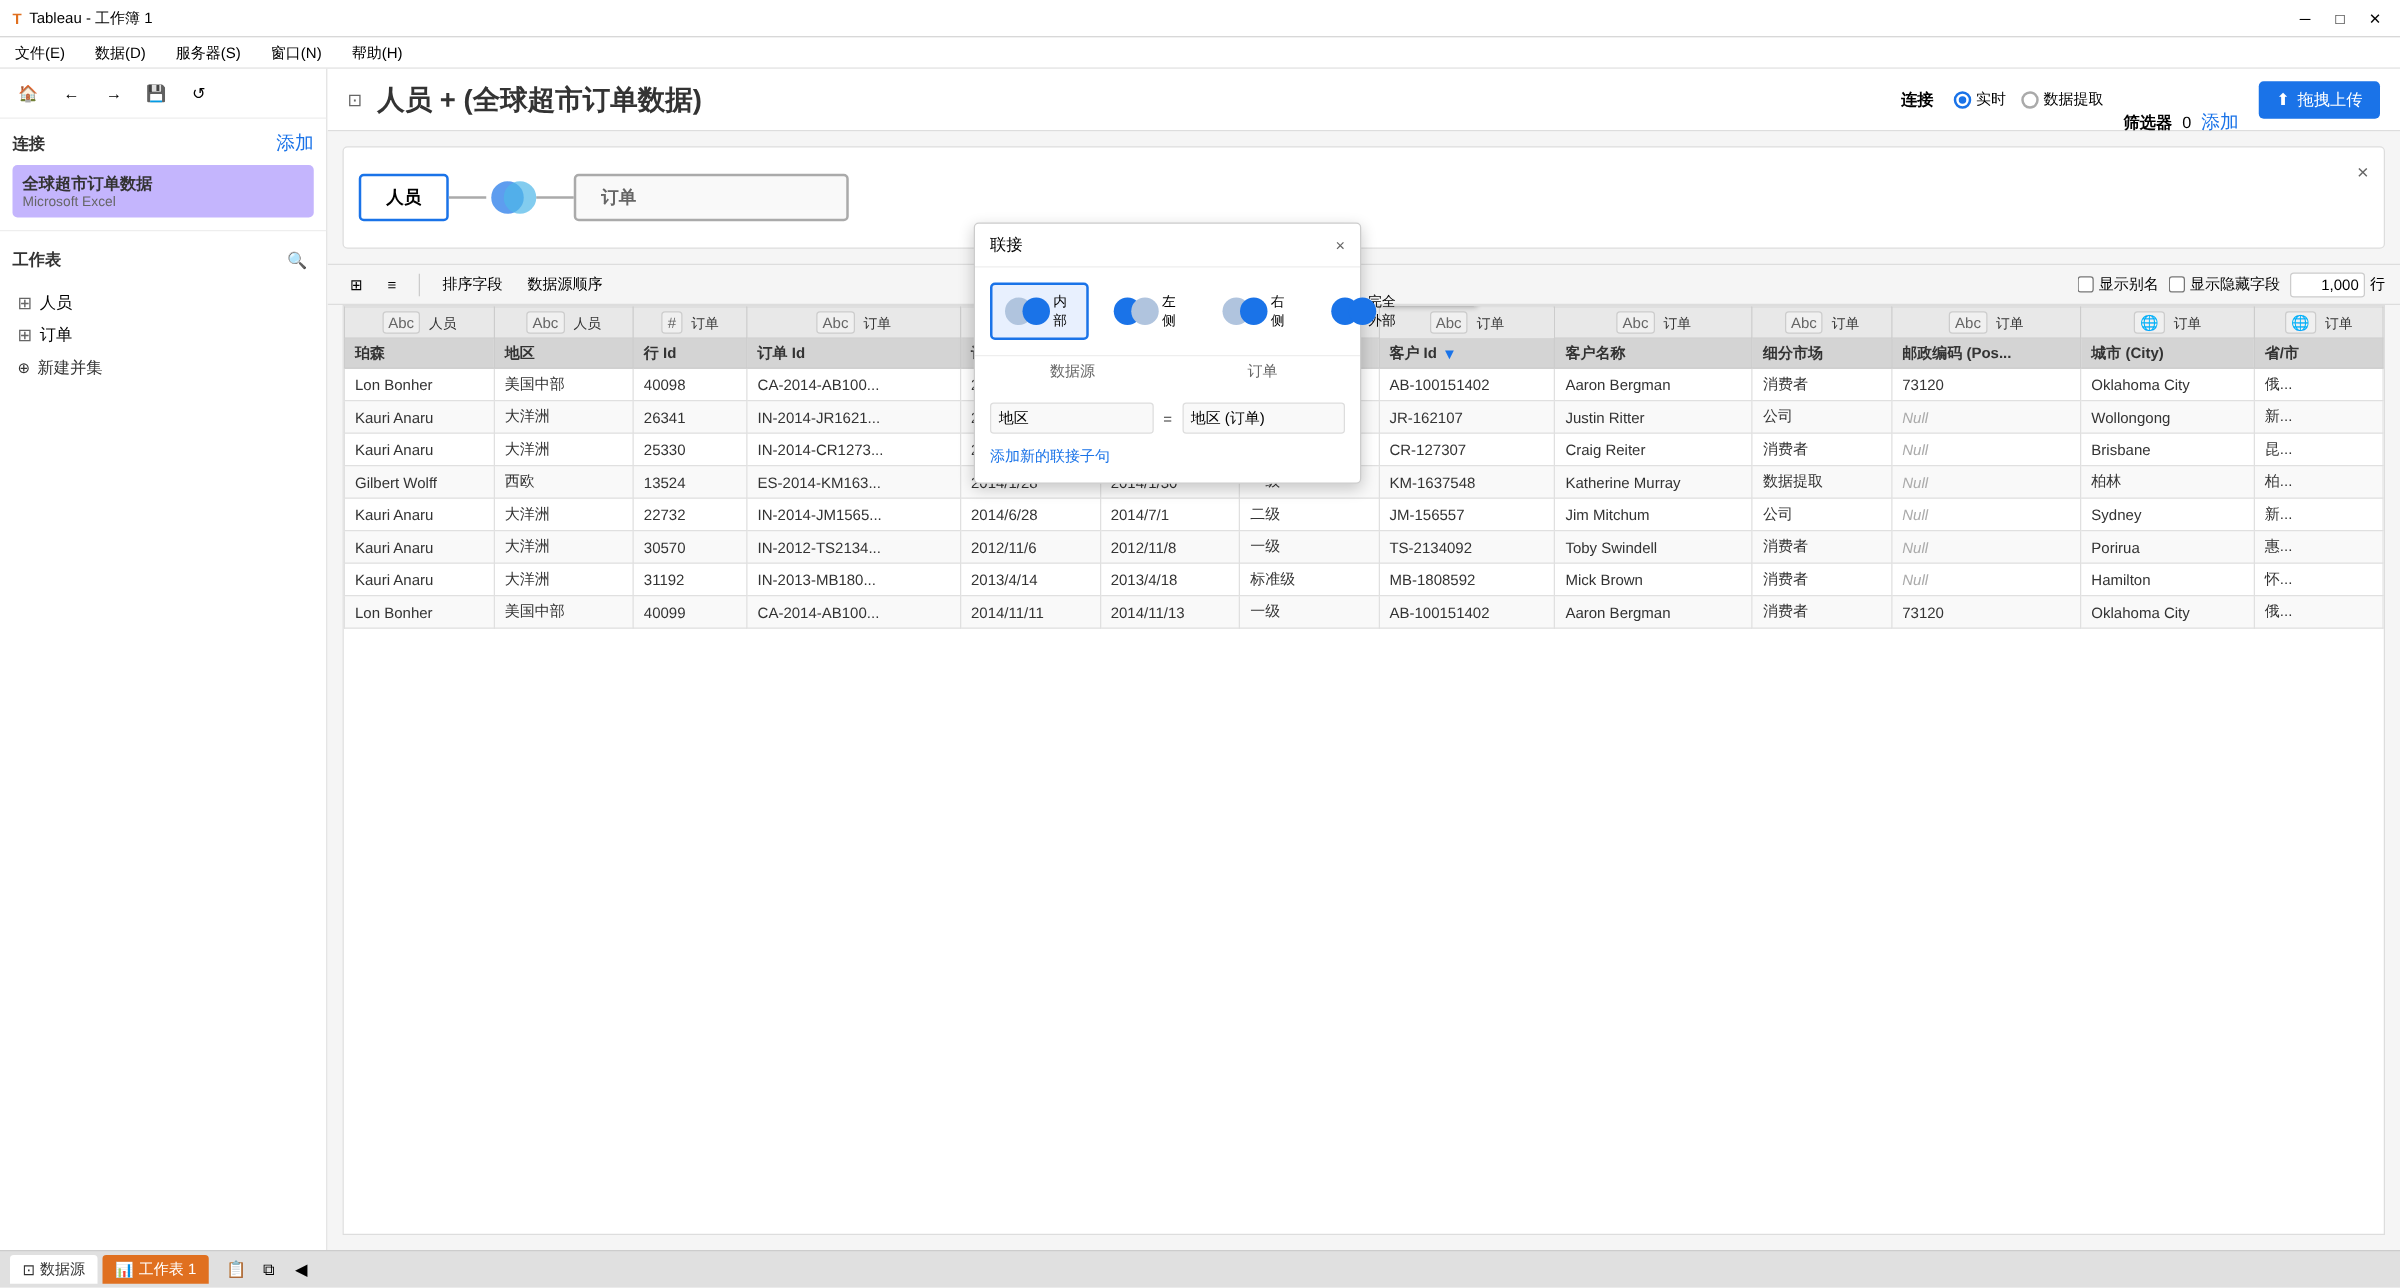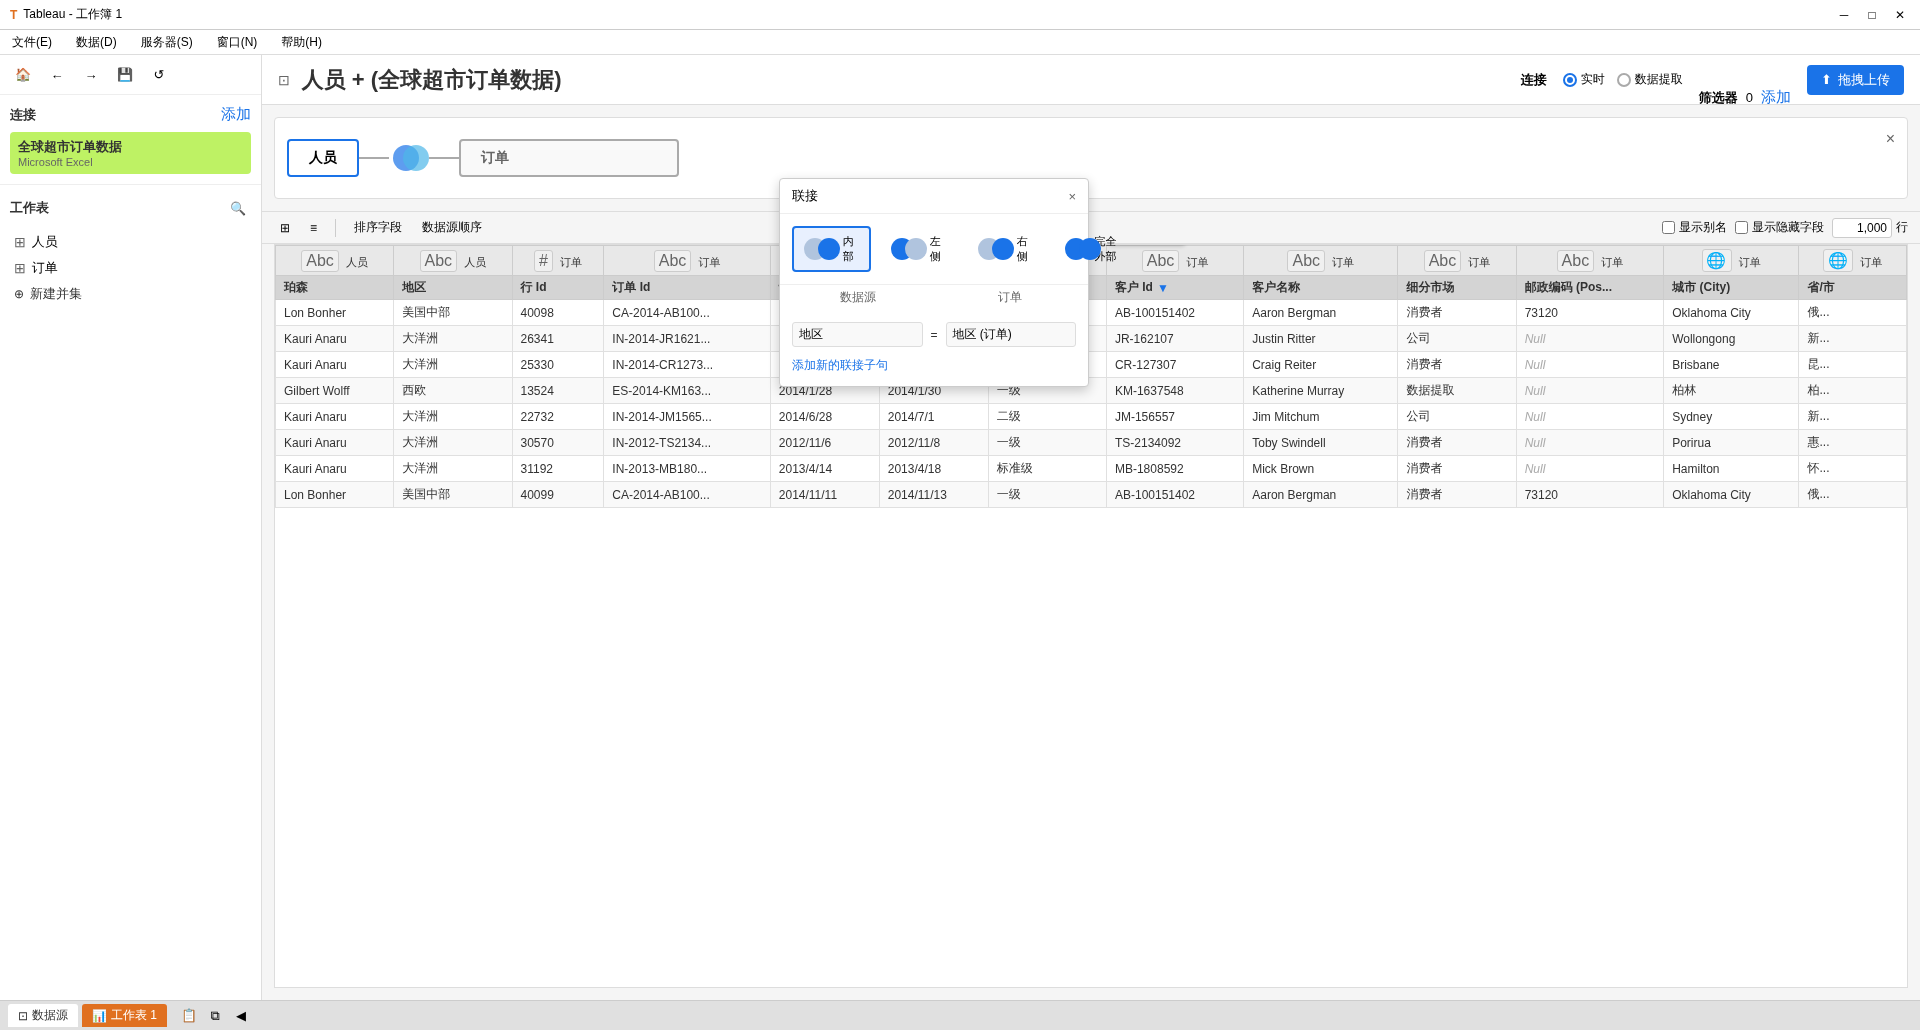--- a/index.html
+++ b/index.html
@@ -50,21 +50,21 @@
       padding: 0 10px;
       gap: 8px;
       border-bottom: 1px solid #eee;
     }
     .sidebar-btn { width: 26px; height: 26px; display: flex; align-items: center; justify-content: center; cursor: pointer; border-radius: 3px; }
 
     .connect-section { padding: 10px; border-bottom: 1px solid #eee; }
     .section-header { display: flex; justify-content: space-between; align-items: center; margin-bottom: 8px; font-size: 13px; font-weight: bold; color: #333; }
     .add-link { color: #1a73e8; cursor: pointer; font-size: 15px; font-weight: normal; }
     .connection-item {
-      background: #bef264;
+      background: #c4b5fd;
       border-radius: 4px;
       padding: 6px 8px;
       cursor: pointer;
     }
     .connection-name { font-weight: bold; font-size: 13px; color: #333; }
     .connection-type { font-size: 11px; color: #666; }
 
     .sheets-section { padding: 10px; flex: 1; }
     .sheet-item { display: flex; align-items: center; padding: 4px 4px; cursor: pointer; gap: 6px; }
     .sheet-icon { font-size: 14px; color: #666; }
@@ -324,21 +324,21 @@
       padding: 4px 8px;
       white-space: nowrap;
       color: #333;
     }
     .col-source-badge {
       display: inline-block;
       background: #f0f0f0;
       border: 1px solid #ccc;
       border-radius: 3px;
       padding: 1px 4px;
-      font-size: 16px;
+      font-size: 12px;
       color: #666;
       margin-right: 4px;
     }
     .th-inner { display: flex; align-items: center; gap: 4px; text-align: right; }
     .filter-icon { color: #1a73e8; cursor: pointer; }
 
     
     .customer-id-tooltip {
       position: absolute;
       background: #fff;

